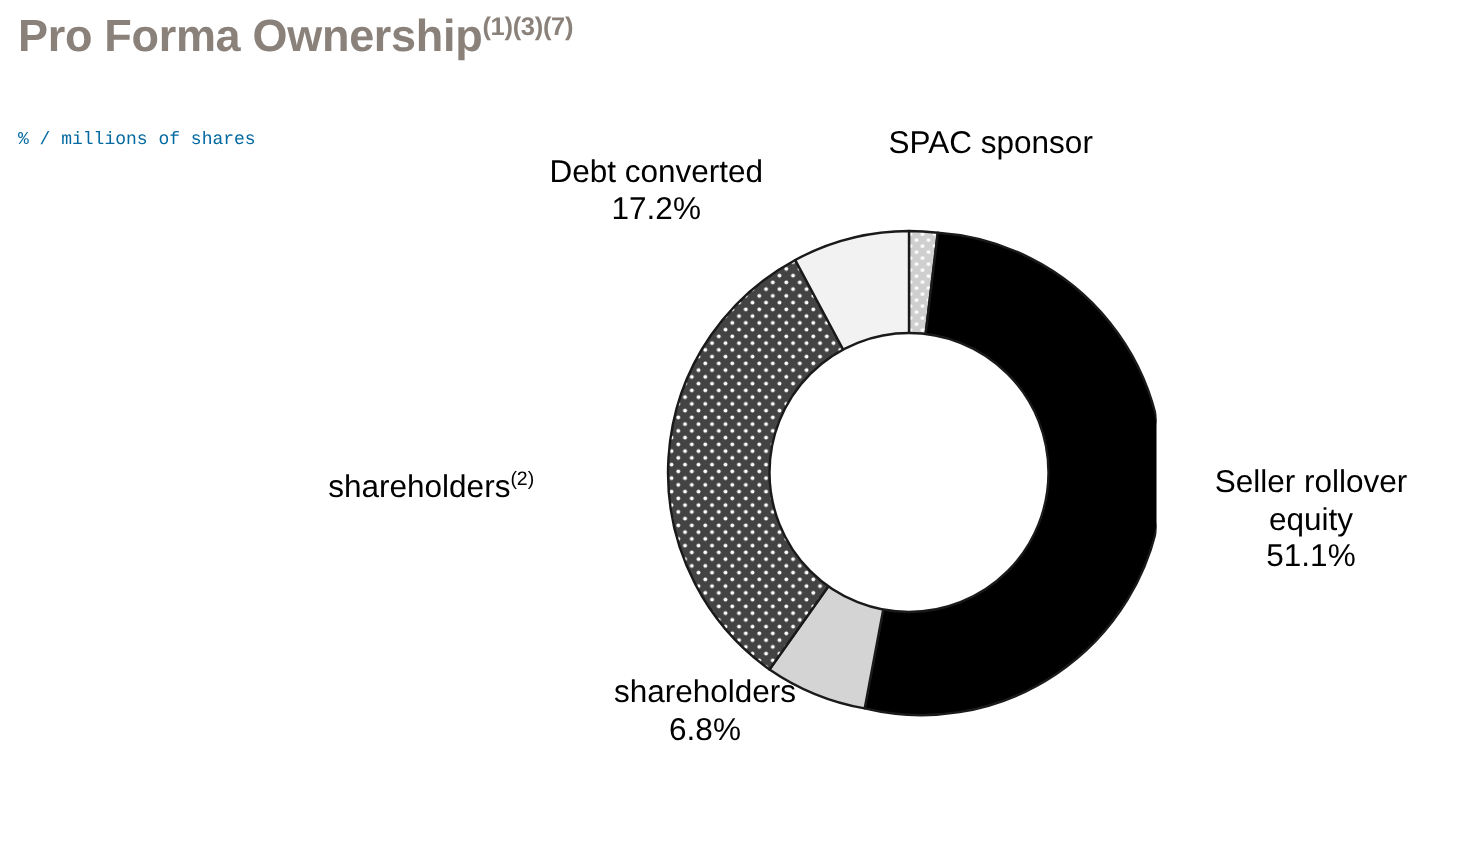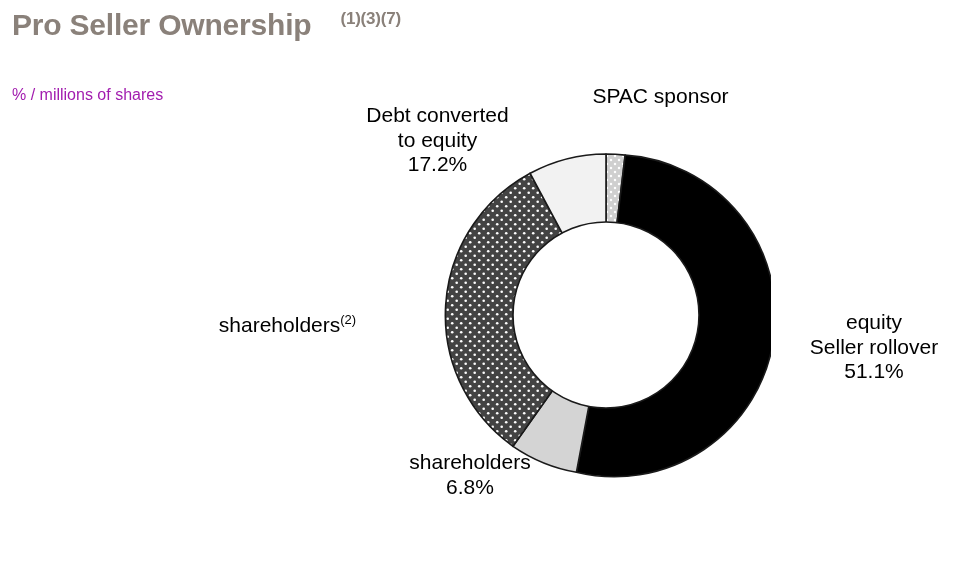--- a/index.html
+++ b/index.html
@@ -25,31 +25,31 @@
     font-weight: bold;
     color: #8A817A;
     letter-spacing: -0.2px;
     white-space: nowrap;
   }
   #page-title .sup {
     font-size: 17px;
     vertical-align: super;
     font-weight: bold;
     line-height: 0;
-    margin-left: 29px;
   }
 
   
   #units-note {
     position: absolute;
     left: 12px;
     top: 86px;
-    font-size: 16px;
-    color: #a21caf;
+    font-size: 12px;
+    color: #0369a1;
     white-space: nowrap;
+    font-family: Liberation Mono, monospace;
   }
 
   
   #chart-stage {
     position: absolute;
     left: 0;
     top: 0;
     width: 974px;
     height: 480px;
   }
@@ -108,21 +108,21 @@
   #label-spac-holders {
     left: 355px;
     top: 450px;
     width: 230px;
     text-align: center;
   }
 </style>
 </head>
 <body>
 
-<div id="page-title"><span>Pro Seller Ownership</span><span class="sup">(1)(3)(7)</span></div>
+<div id="page-title"><span>Pro Forma Ownership</span><span class="sup">(1)(3)(7)</span></div>
 
 <div id="units-note">% / millions of shares</div>
 
 <div id="chart-stage">
 
   <svg id="donut-svg" viewBox="0 0 330 330">
     <defs>
       <pattern id="dots-light" patternUnits="userSpaceOnUse" width="8" height="8">
         <rect width="8" height="8" fill="#CFCFCF"></rect>
         <circle cx="2" cy="2" r="1.25" fill="#FFFFFF"></circle>
@@ -143,31 +143,30 @@
 
     <path d="M 165 165 L 71.99 296.30 A 161 161 0 0 1 89.18 23.30 L 165 165 Z" fill="url(#dots-dark)" stroke="#1A1A1A" stroke-width="1.6" stroke-linejoin="round"></path>
 
     <path d="M 165 165 L 89.18 23.30 A 161 161 0 0 1 165 4 L 165 165 Z" fill="#F2F2F2" stroke="#1A1A1A" stroke-width="1.6" stroke-linejoin="round"></path>
 
     <circle cx="165" cy="165" r="93" fill="#FFFFFF" stroke="#1A1A1A" stroke-width="1.6"></circle>
   </svg>
 
   <div class="callout" id="label-debt">
     <span class="ln">Debt converted</span>
-    <span class="ln">to equity</span>
     <span class="pct">17.2%</span>
   </div>
 
   <div class="callout" id="label-sponsor">
     <span class="ln">SPAC sponsor</span>
   </div>
 
   <div class="callout" id="label-seller">
+    <span class="ln">Seller rollover</span>
     <span class="ln">equity</span>
-    <span class="ln">Seller rollover</span>
     <span class="pct">51.1%</span>
   </div>
 
   <div class="callout" id="label-pipe">
     <span class="ln"><span>shareholders</span><span class="sup">(2)</span></span>
   </div>
 
   <div class="callout" id="label-spac-holders">
     <span class="ln">shareholders</span>
     <span class="pct">6.8%</span>

